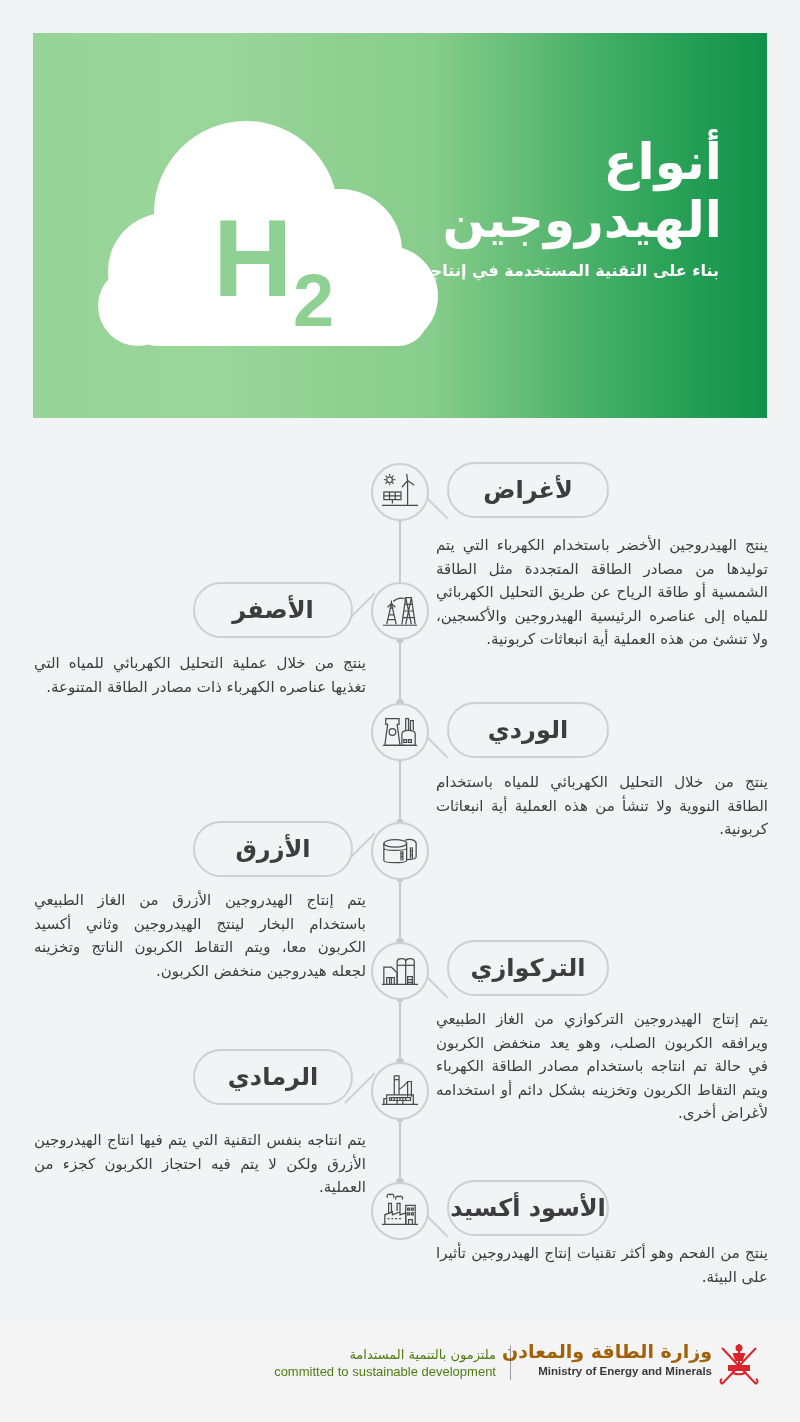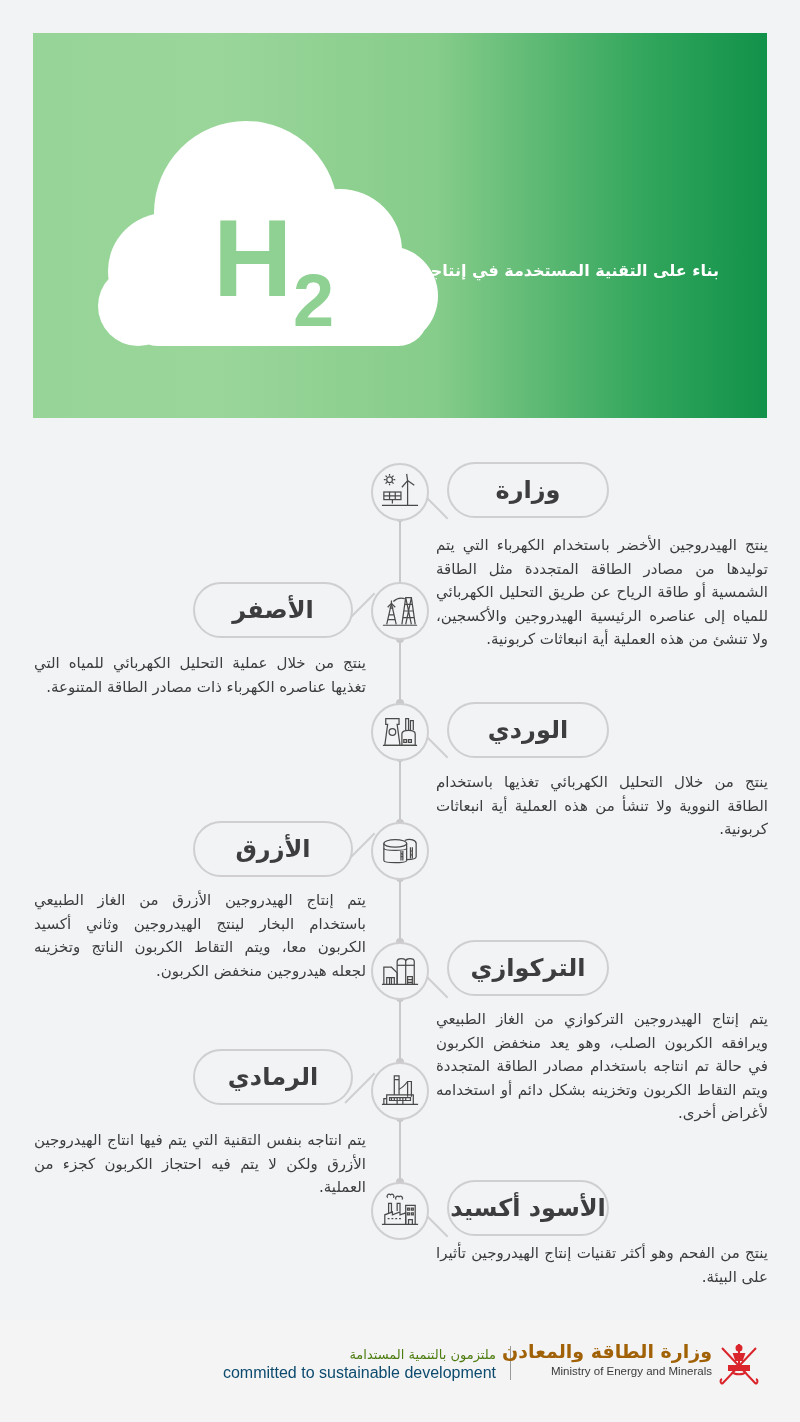--- a/index.html
+++ b/index.html
@@ -57,51 +57,55 @@
     }
     .desc.right { left: 436px; width: 332px; }
     .desc.left { left: 34px; width: 332px; }
     .footer {
       position: absolute; left: 0; top: 1320px; width: 800px; height: 102px; background: #f4f4f5;
     }
     .footer-tag-ar {
       position: absolute; right: 304px; top: 27px; direction: rtl; font-size: 13px; color: #4d7c0f;
     }
     .footer-tag-en {
-      position: absolute; right: 304px; top: 44px; font-size: 16px; color: #0c4a6e;
+      position: absolute; right: 304px; top: 44px; font-size: 13px; color: #4d7c0f;
       font-family: "Liberation Sans", sans-serif;
     }
     .footer-divider {
       position: absolute; left: 510px; top: 26px; width: 1px; height: 34px; background: #9a9a9a;
     }
     .ministry-ar {
       position: absolute; right: 88px; top: 20px; direction: rtl; font-weight: bold; font-size: 19px; color: #a16207;
     }
     .ministry-en {
-      position: absolute; right: 88px; top: 45px; font-weight: normal; font-size: 11.5px; color: #3a3a3a;
+      position: absolute; right: 88px; top: 45px; font-weight: bold; font-size: 11.5px; color: #3a3a3a;
       font-family: "Liberation Sans", sans-serif;
     }
     .emblem { position: absolute; left: 718px; top: 22px; width: 42px; height: 46px; }
   </style>
 </head>
 <body>
 
 <div class="hero">
   <svg class="cloud" viewBox="0 0 352 225">
     <g fill="#ffffff">
       <circle cx="158" cy="92" r="92"></circle>
       <circle cx="252" cy="130" r="62"></circle>
       <circle cx="78" cy="150" r="58"></circle>
       <circle cx="300" cy="175" r="50"></circle>
       <circle cx="50" cy="185" r="40"></circle>
       <rect x="40" y="160" width="300" height="65" rx="30"></rect>
     </g>
     <text x="125" y="175" font-family="Liberation Sans, sans-serif" font-weight="bold" font-size="110" fill="#8fd193">H</text>
     <text x="205" y="205" font-family="Liberation Sans, sans-serif" font-weight="bold" font-size="74" fill="#8fd193">2</text>
   </svg>
+  <div class="hero-title">
+    <div>أنواع</div>
+    <div>الهيدروجين</div>
+  </div>
   <div class="hero-subtitle">
     <div>بناء على التقنية المستخدمة في إنتاجه.</div>
   </div>
 </div>
 
 <div class="timeline-line"></div>
 
 <div class="dot" style="top:514px"></div>
 <div class="dot" style="top:583px"></div>
 <div class="dot" style="top:635px"></div>
@@ -120,21 +124,21 @@
   <svg viewBox="0 0 40 40" fill="none" stroke="#4a4a4a" stroke-width="1.3">
     <circle cx="9" cy="7" r="3"></circle>
     <path d="M9 1v2M9 11v2M3 7h2M13 7h2M4.8 2.8l1.4 1.4M11.8 9.8l1.4 1.4M4.8 11.2l1.4-1.4M11.8 4.2l1.4-1.4"></path>
     <path d="M28 8v26M28 8l-6 7M28 8l7 5M28 8l-1-7"></path>
     <rect x="3" y="20" width="18" height="8"></rect>
     <path d="M3 24h18M9 20v8M15 20v8M12 28v4"></path>
     <path d="M1 34h38"></path>
   </svg>
 </div>
 <div class="pill right" style="top:462px">
-  <span>وزارة</span>
+  <span>لأغراض</span>
 </div>
 <div class="desc right" style="top:534px">ينتج الهيدروجين الأخضر باستخدام الكهرباء التي يتم توليدها من مصادر الطاقة المتجددة مثل الطاقة الشمسية أو طاقة الرياح عن طريق التحليل الكهربائي للمياه إلى عناصره الرئيسية الهيدروجين والأكسجين، ولا تنشئ من هذه العملية أية انبعاثات كربونية.</div>
 
 <div class="connector" style="left:345px;top:622px;width:42px;transform:rotate(-45deg)"></div>
 <div class="node" style="top:582px">
   <svg viewBox="0 0 40 40" fill="none" stroke="#4a4a4a" stroke-width="1.3">
     <path d="M6 34l5-22 5 22M8 24h6M7 29h8M9 17h4"></path>
     <path d="M11 12l-4 4M11 12l4 4M11 12v-3"></path>
     <path d="M22 34l4-28h6l4 28M24 20h10M23 27h12M25 13h8M26 6l6 28M32 6l-6 28"></path>
     <path d="M13 10c4-4 8-4 12-3"></path>
@@ -153,21 +157,21 @@
     <circle cx="12" cy="20" r="3.5"></circle>
     <path d="M22 34V22c0-5 14-5 14 0v12z"></path>
     <path d="M26 18V6h3v12M31 18V8h3v10"></path>
     <path d="M24 28h3v3h-3zM29 28h3v3h-3z"></path>
     <path d="M2 34h36"></path>
   </svg>
 </div>
 <div class="pill right" style="top:702px">
   <span>الوردي</span>
 </div>
-<div class="desc right" style="top:771px">ينتج من خلال التحليل الكهربائي تغذيها باستخدام الطاقة النووية ولا تنشأ من هذه العملية أية انبعاثات كربونية.</div>
+<div class="desc right" style="top:771px">ينتج من خلال التحليل الكهربائي للمياه باستخدام الطاقة النووية ولا تنشأ من هذه العملية أية انبعاثات كربونية.</div>
 
 <div class="connector" style="left:345px;top:862px;width:42px;transform:rotate(-45deg)"></div>
 <div class="node" style="top:822px">
   <svg viewBox="0 0 40 40" fill="none" stroke="#4a4a4a" stroke-width="1.3">
     <ellipse cx="15" cy="12" rx="12" ry="4"></ellipse>
     <path d="M3 12v18c0 3 24 3 24 0V12"></path>
     <path d="M3 17c0 3 24 3 24 0"></path>
     <path d="M25 9c6-3 12 0 12 3v14c0 2-4 3-10 3"></path>
     <path d="M21 20v10M23 20v10M21 23h2M21 26h2M31 16v12M33 16v12M31 20h2M31 24h2"></path>
   </svg>
@@ -184,21 +188,21 @@
     <path d="M17 34V10c0-4 9-4 9 0v24M26 34V10c0-4 9-4 9 0v24"></path>
     <path d="M17 14h18"></path>
     <path d="M6 34v-7h8v7M9 27v7M11 27v7"></path>
     <path d="M28 26h5v8h-5zM28 29h5M28 32h5"></path>
     <path d="M1 34h38"></path>
   </svg>
 </div>
 <div class="pill right" style="top:940px">
   <span>التركوازي</span>
 </div>
-<div class="desc right" style="top:1008px">يتم إنتاج الهيدروجين التركوازي من الغاز الطبيعي ويرافقه الكربون الصلب، وهو يعد منخفض الكربون في حالة تم انتاجه باستخدام مصادر الطاقة المتجددة ويتم التقاط الكربون وتخزينه بشكل دائم أو استخدامه لأغراض أخرى.</div>
+<div class="desc right" style="top:1008px">يتم إنتاج الهيدروجين التركوازي من الغاز الطبيعي ويرافقه الكربون الصلب، وهو يعد منخفض الكربون في حالة تم انتاجه باستخدام مصادر الطاقة الكهرباء ويتم التقاط الكربون وتخزينه بشكل دائم أو استخدامه لأغراض أخرى.</div>
 
 <div class="connector" style="left:345px;top:1102px;width:42px;transform:rotate(-45deg)"></div>
 <div class="node" style="top:1062px">
   <svg viewBox="0 0 40 40" fill="none" stroke="#4a4a4a" stroke-width="1.3">
     <path d="M14 24V4h5v20M14 8h5M28 26V10h4v16"></path>
     <path d="M6 34V24h28v10"></path>
     <path d="M9 27h22v3H9zM11 27v3M14 27v3M17 27v3M20 27v3M23 27v3M26 27v3"></path>
     <path d="M17 34v-4h6v4"></path>
     <path d="M19 18c3-1 6-4 9-8"></path>
     <path d="M3 34v-6h3"></path>

